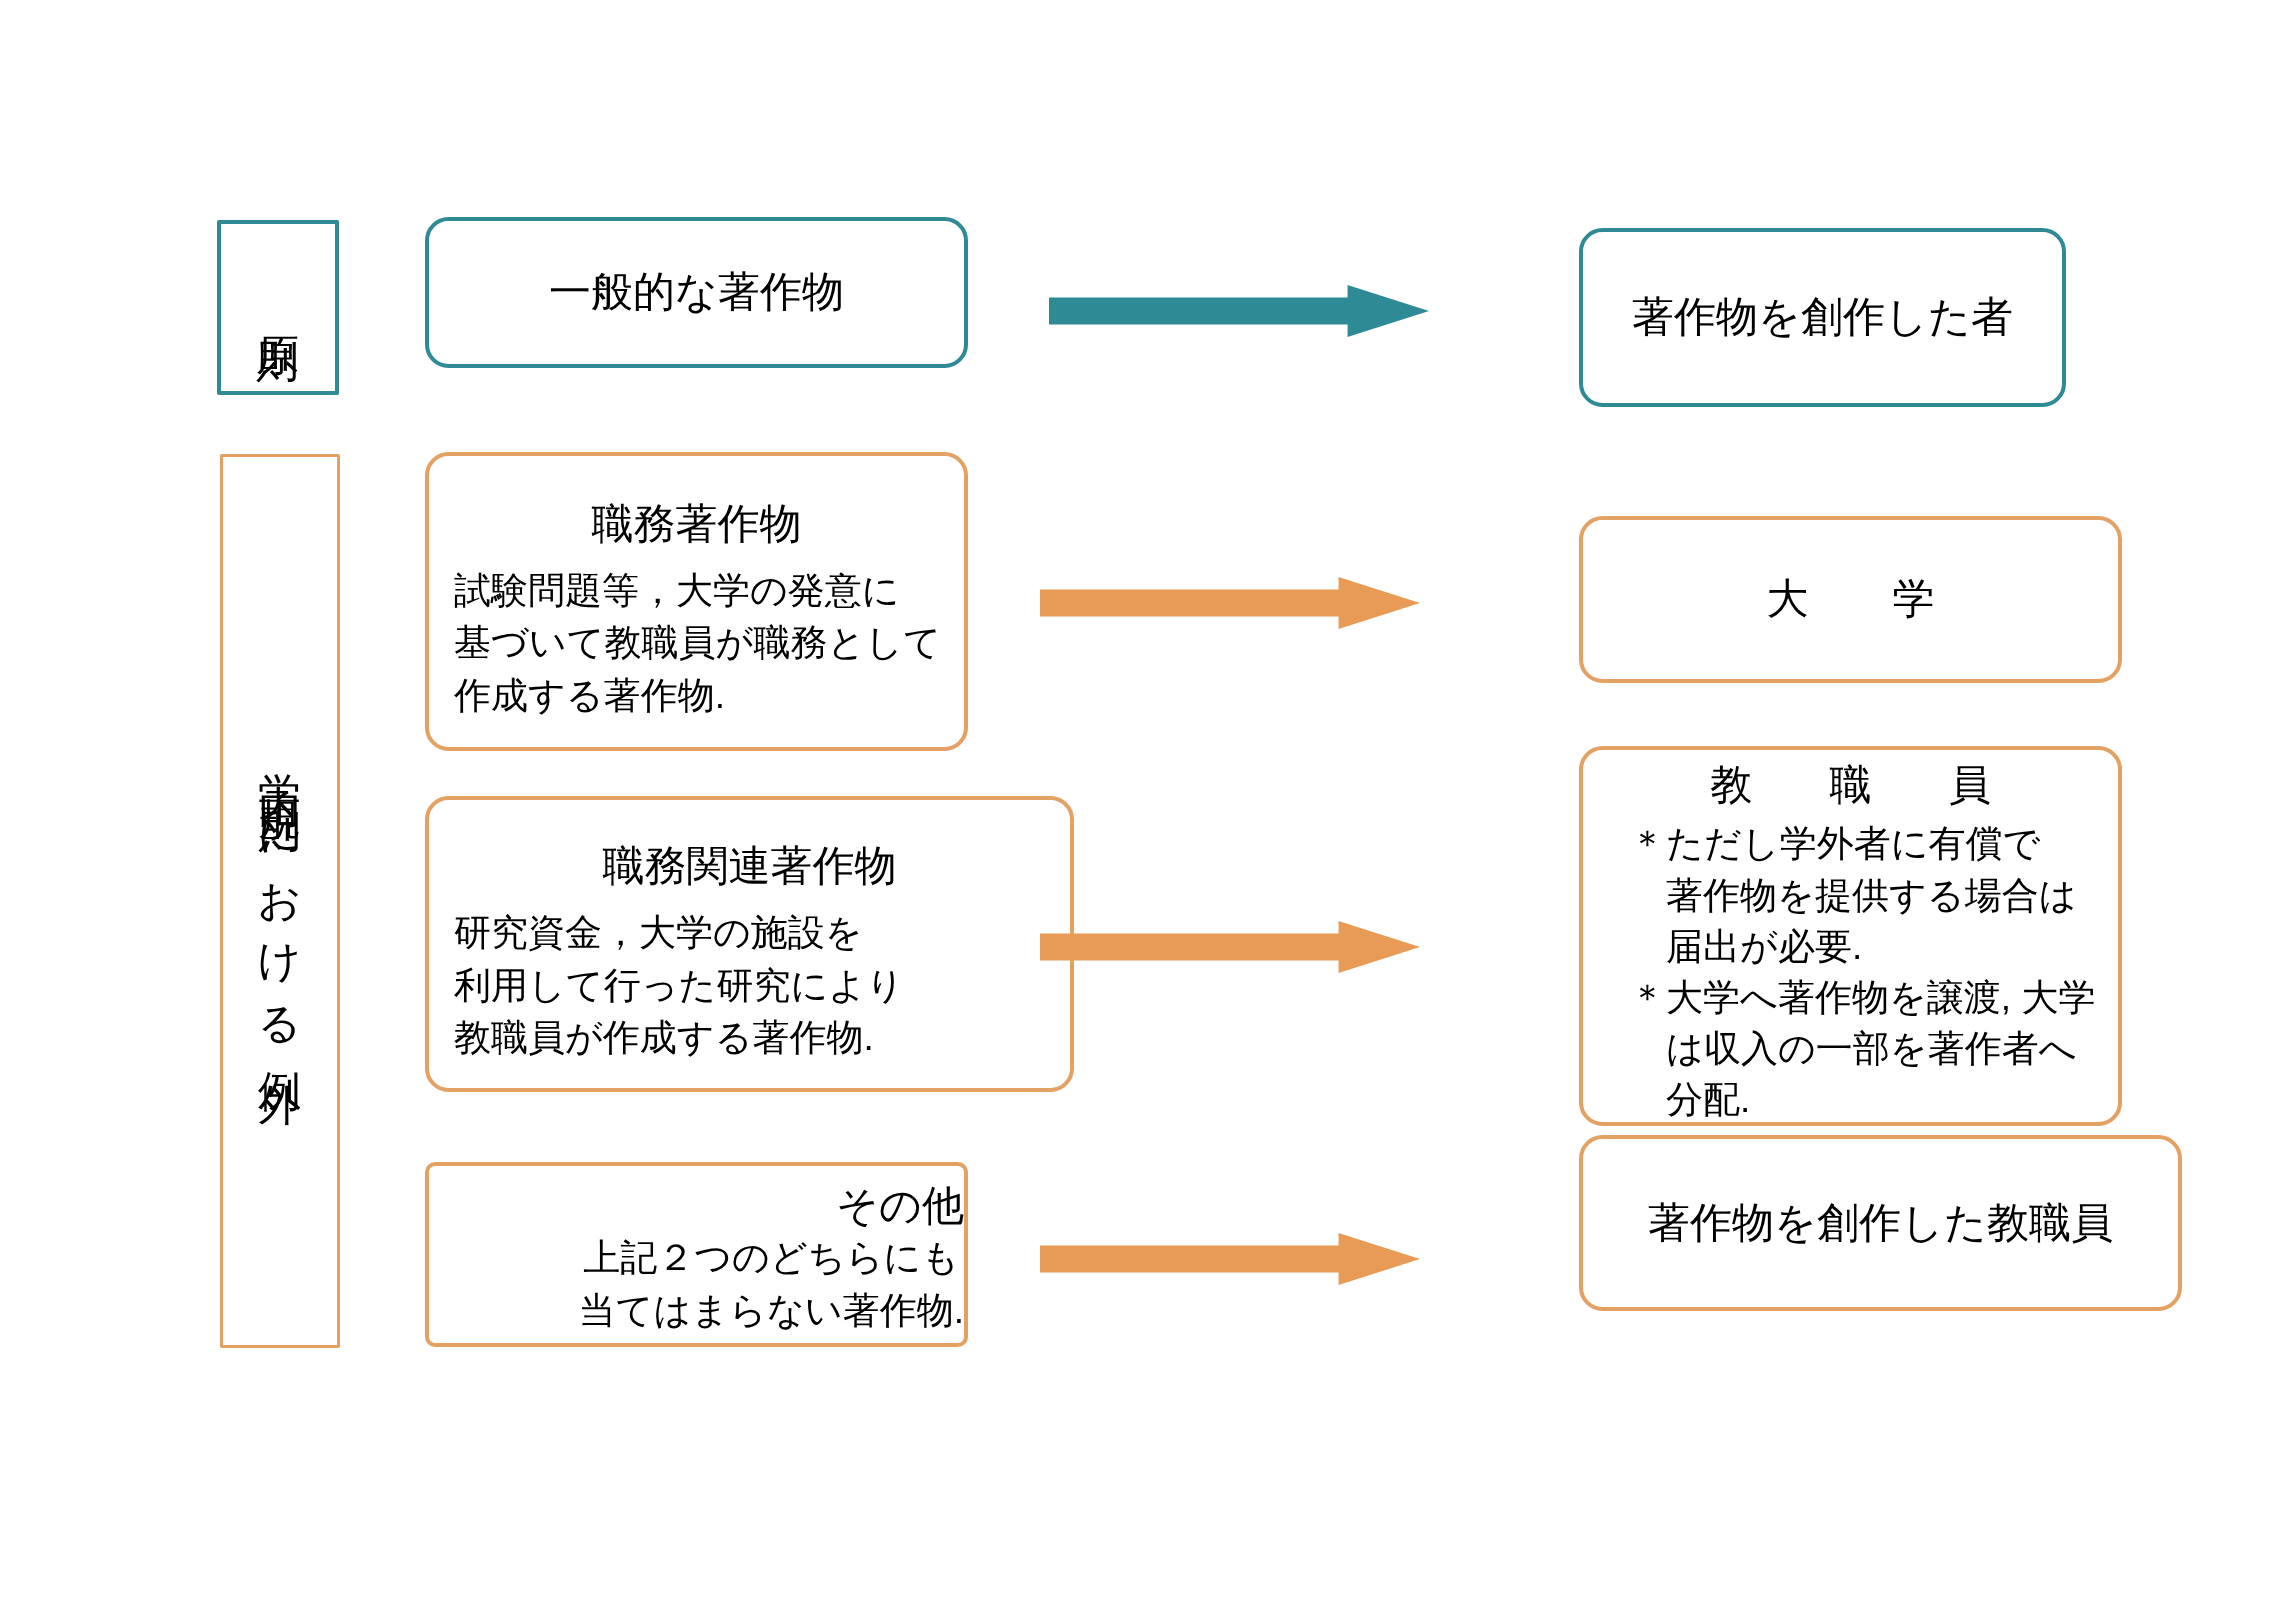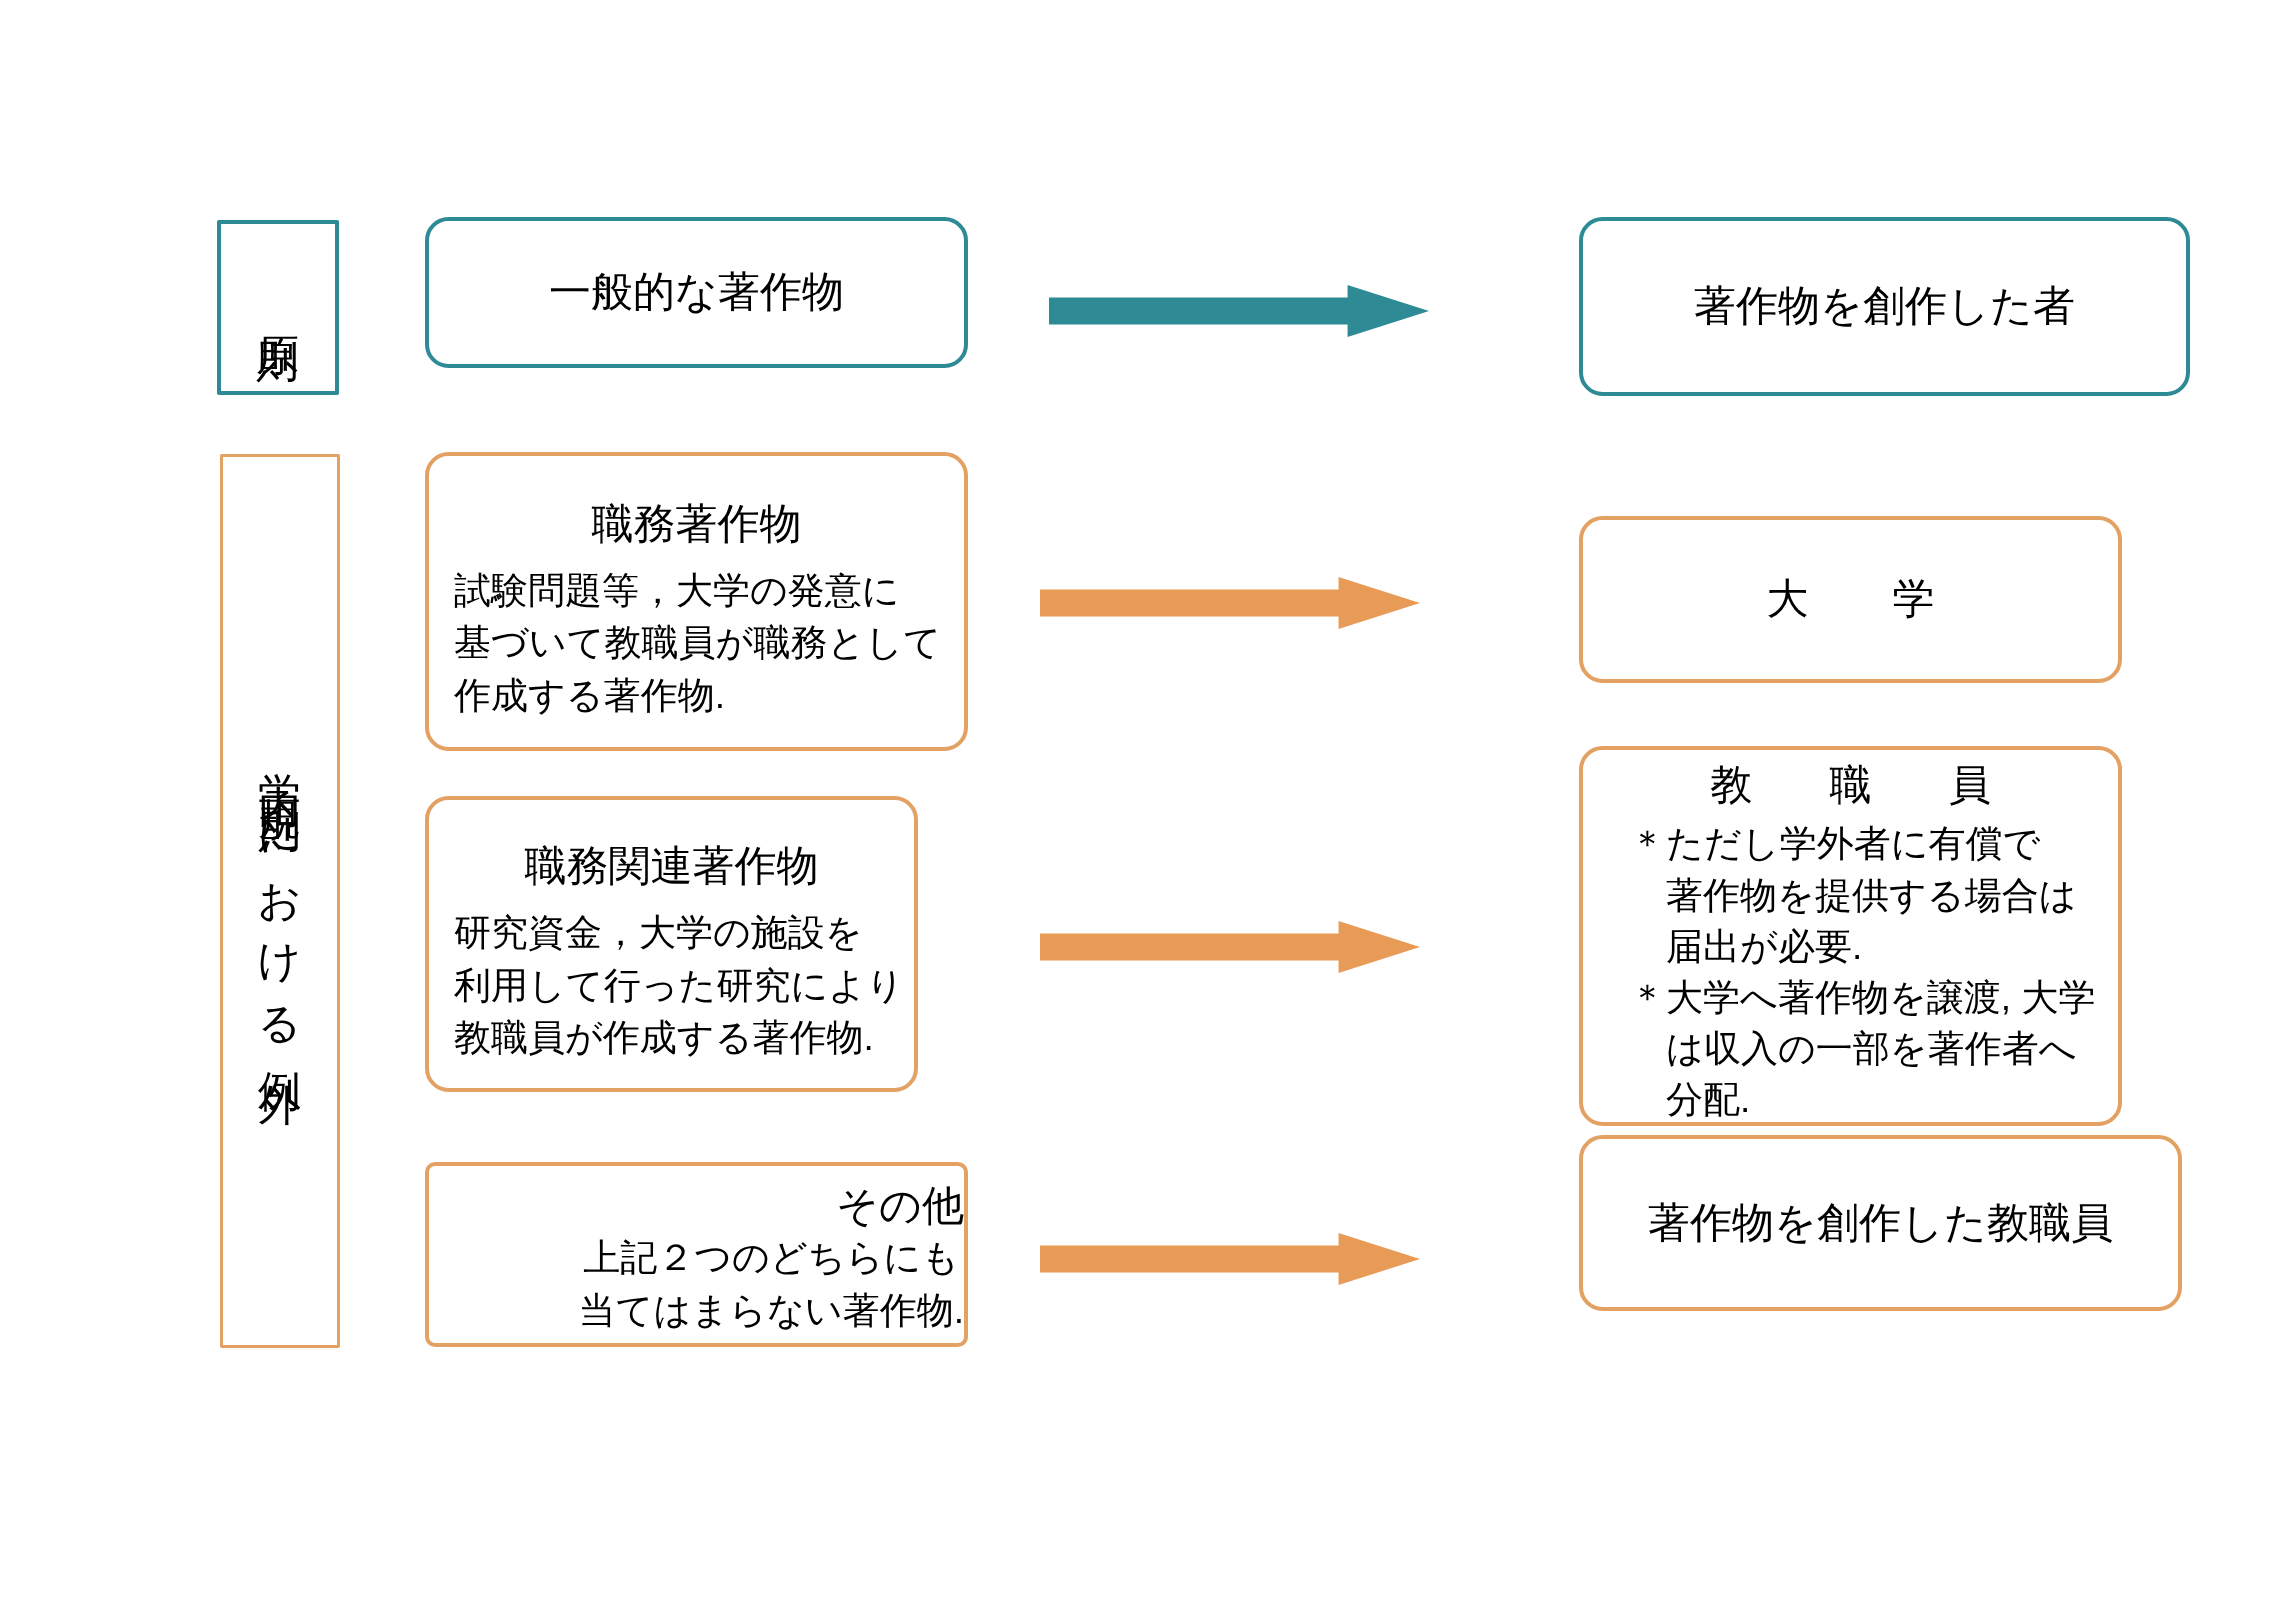--- a/index.html
+++ b/index.html
@@ -102,30 +102,30 @@
   .card .notes {
     font-size: 37px;
     line-height: 1.38;
     text-align: left;
     white-space: pre-line;
   }
 
   
   .box-general   { left: 425px; top: 217px;  width: 543px; height: 151px; }
   .box-duty      { left: 425px; top: 452px;  width: 543px; height: 299px; align-items: center; padding: 20px 0 9px 0; }
-  .box-related   { left: 425px; top: 796px;  width: 493px; height: 296px; align-items: flex-start; padding: 20px 0 9px 0; }
+  .box-related   { left: 425px; top: 796px;  width: 649px; height: 296px; align-items: flex-start; padding: 20px 0 9px 0; }
   .box-other     { left: 425px; top: 1162px; width: 543px; height: 185px; align-items: flex-end; padding: 11px 0 5.4px 0; border-radius: 10px; }
 
   .box-duty .title, .box-related .title { margin: 7.2px auto 16.3px auto; }
   .box-duty .body, .box-related .body   { margin: 0 auto 0 25px; }
   .box-other .title { margin: 3.6px 0 1.8px 0; }
   .box-other .body  { text-align: center; }
 
   
-  .box-creator   { left: 1579px; top: 217px;  width: 611px; height: 179px; }
+  .box-creator   { left: 1579px; top: 228px;  width: 487px; height: 179px; }
   .box-univ      { left: 1579px; top: 516px;  width: 543px; height: 167px; }
   .box-staff     { left: 1579px; top: 746px;  width: 543px; height: 380px; align-items: center; padding: 12.7px 0 9px 0; }
   .box-creator2  { left: 1579px; top: 1135px; width: 603px; height: 176px; }
 
   .box-staff .title { margin: 9px auto 9px auto; }
   .box-staff .notes { margin-left: 23.5px; }
 
   
   .arrow { display: block; }
   .arrow-1 { left: 1049px; top: 285px;  width: 380px; height: 52px; }

